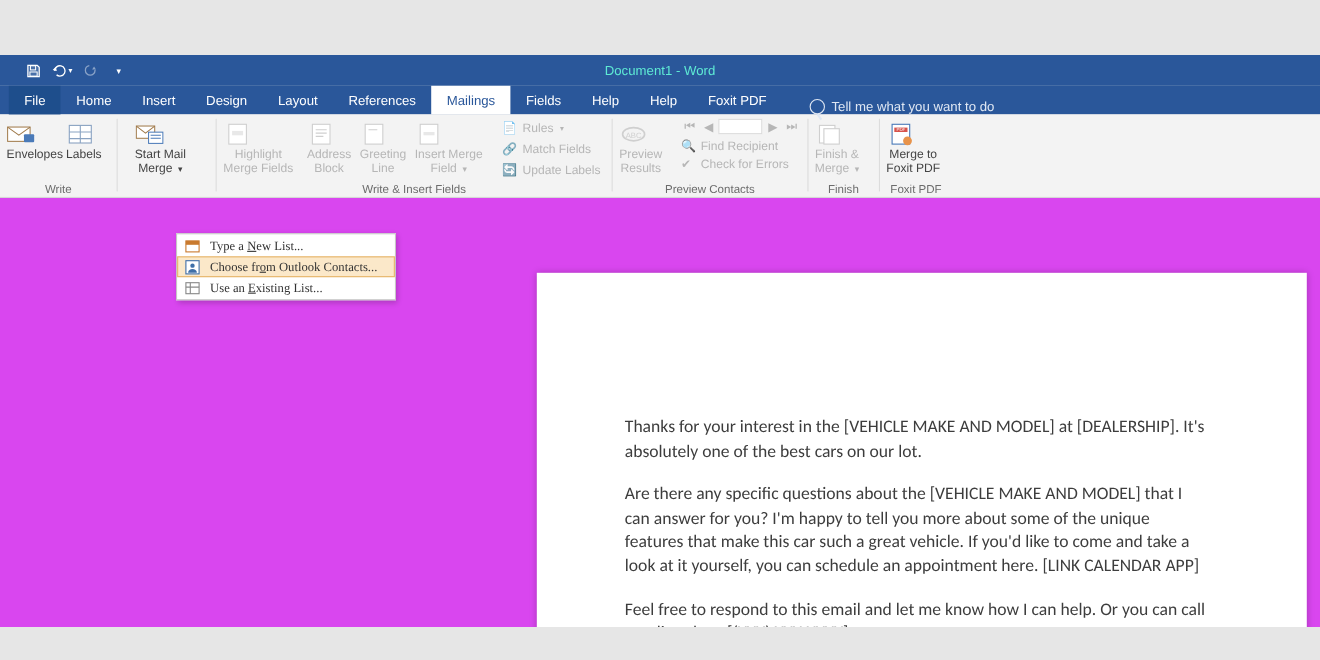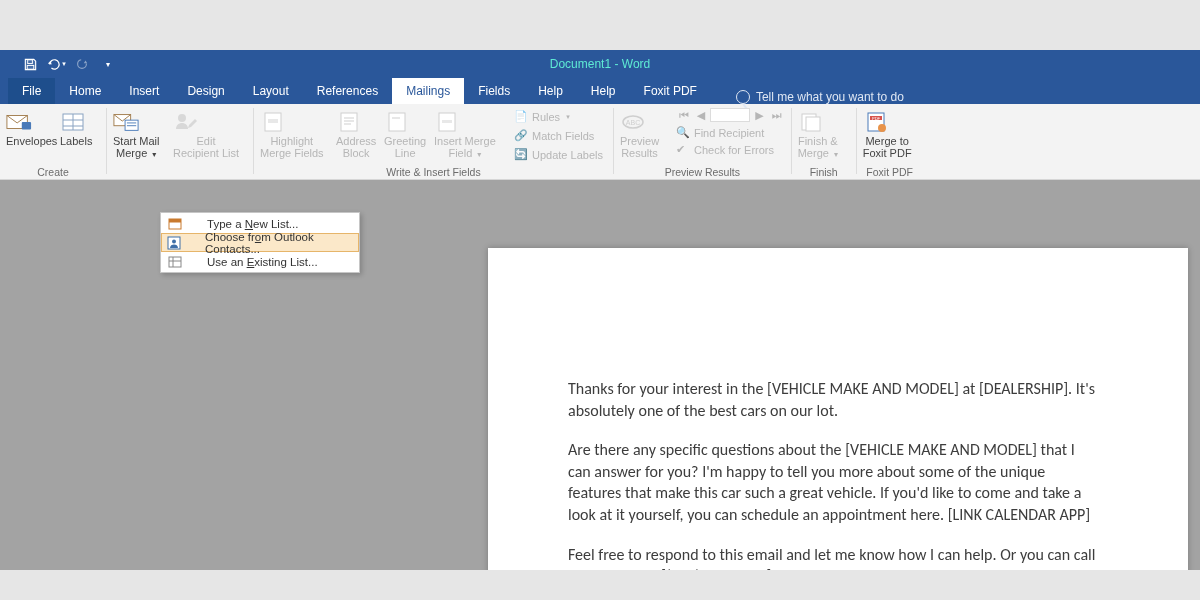--- a/index.html
+++ b/index.html
@@ -35,26 +35,26 @@
   .drop::after { content:"▾"; font-size:8px; margin-left:2px; color:inherit; }
   .smallcol { display:flex; flex-direction:column; gap:2px; padding-top:2px; }
   .smallbtn { display:flex; align-items:center; gap:4px; font-size:11px; color:#b6b6b6; padding:1px 4px; height:17px; cursor:pointer; }
   .smallbtn .mico { width:14px; height:14px; }
   .navrow { display:flex; gap:2px; padding:2px 0 2px 4px; align-items:center; height:18px; }
   .navrow span { font-size:11px; color:#b6b6b6; padding:0 3px; cursor:pointer; }
   
   svg { display:block; }
   
   .menu { position:absolute; left:160px; top:130px; width:200px; background:#fff; border:1px solid #c6c6c6; box-shadow:2px 2px 5px rgba(0,0,0,.2); padding:1px 0; z-index:50; }
-  .menu-item { display:flex; align-items:center; gap:24px; height:19px; padding:0 8px 0 6px; font-size:11.5px; color:#333; cursor:pointer; }
+  .menu-item { display:flex; align-items:center; gap:8px; height:19px; padding:0 8px 0 6px; font-size:11.5px; color:#333; cursor:pointer;font-family:Liberation Serif, serif; }
   .menu-item.hover { background:#fbe8c9; border:1px solid #e6b56a; height:19px; padding:0 7px 0 5px; }
   .menu-item .mico { width:16px; height:16px; display:flex; align-items:center; justify-content:center; }
   .underline { text-decoration: underline; }
   
-  .canvas { position:absolute; left:0; right:0; top:130px; bottom:0; background:#a3a3a3; overflow:hidden; }
+  .canvas { position:absolute; left:0; right:0; top:130px; bottom:0; background:#d946ef; overflow:hidden; }
   .page { position:absolute; left:488px; top:68px; width:700px; min-height:650px; background:#fff; box-shadow:0 0 6px rgba(0,0,0,.25); padding:130px 90px 40px 80px; }
   .page p { font-family: Calibri, "Segoe UI", sans-serif; font-size:16px; color:#3d3d3d; line-height:1.35; margin-bottom:18px; }
 </style>
 </head>
 <body>
 
 <div class="outer-bg"></div>
 
 <div class="app">
 
@@ -125,47 +125,37 @@
             <svg width="24" height="20" viewBox="0 0 24 20">
                 <rect x="2" y="2" width="20" height="16" fill="#fff" stroke="#8aa3c2"></rect>
                 <line x1="2" y1="8" x2="22" y2="8" stroke="#8aa3c2"></line>
                 <line x1="2" y1="14" x2="22" y2="14" stroke="#8aa3c2"></line>
                 <line x1="12" y1="2" x2="12" y2="18" stroke="#8aa3c2"></line>
               </svg>
           </span>
           <span>Labels</span>
         </div>
       </div>
-      <div class="group-label">Create</div>
+      <div class="group-label">Write</div>
     </div>
     <div class="sep"></div>
 
     <div class="group">
       <div class="group-body">
         <div class="bigbtn wide">
           <span class="ico">
             <svg width="28" height="22" viewBox="0 0 28 22">
                 <rect x="1" y="3" width="18" height="12" fill="#fff" stroke="#a07a4a"></rect>
                 <path d="M1 3l9 7 9-7" fill="none" stroke="#a07a4a"></path>
                 <rect x="13" y="9" width="14" height="11" fill="#fff" stroke="#4a7ab8"></rect>
                 <line x1="15" y1="12" x2="25" y2="12" stroke="#4a7ab8"></line>
                 <line x1="15" y1="15" x2="25" y2="15" stroke="#4a7ab8"></line>
               </svg>
           </span>
           <span>Start&nbsp;Mail<br>Merge <span class="drop"></span></span>
-        </div>
-        <div class="bigbtn w70 dim">
-          <span class="ico">
-            <svg width="26" height="22" viewBox="0 0 26 22">
-                <circle cx="9" cy="7" r="4" fill="#d8d8d8"></circle>
-                <path d="M3 18c0-4 3-6 6-6s6 2 6 6" fill="#d8d8d8"></path>
-                <path d="M16 14l6-6 2 2-6 6-3 1z" fill="#d8d8d8"></path>
-              </svg>
-          </span>
-          <span>Edit<br>Recipient&nbsp;List</span>
         </div>
       </div>
       <div class="group-label" style="visibility:hidden">Start Mail Merge</div>
     </div>
     <div class="sep"></div>
 
     <div class="group">
       <div class="group-body">
         <div class="bigbtn w70 dim">
           <span class="ico">
@@ -247,21 +237,21 @@
           <div class="smallbtn">
               <span class="mico">🔍</span>
               <span>Find Recipient</span>
             </div>
           <div class="smallbtn">
               <span class="mico">✔</span>
               <span>Check for Errors</span>
             </div>
         </div>
       </div>
-      <div class="group-label">Preview Results</div>
+      <div class="group-label">Preview Contacts</div>
     </div>
     <div class="sep"></div>
 
     <div class="group">
       <div class="group-body">
         <div class="bigbtn dim" style="width:52px">
           <span class="ico">
               <svg width="24" height="22">
                 <rect x="3" y="3" width="14" height="16" fill="#fff" stroke="#cfcfcf"></rect>
                 <rect x="7" y="6" width="14" height="14" fill="#fff" stroke="#cfcfcf"></rect>

